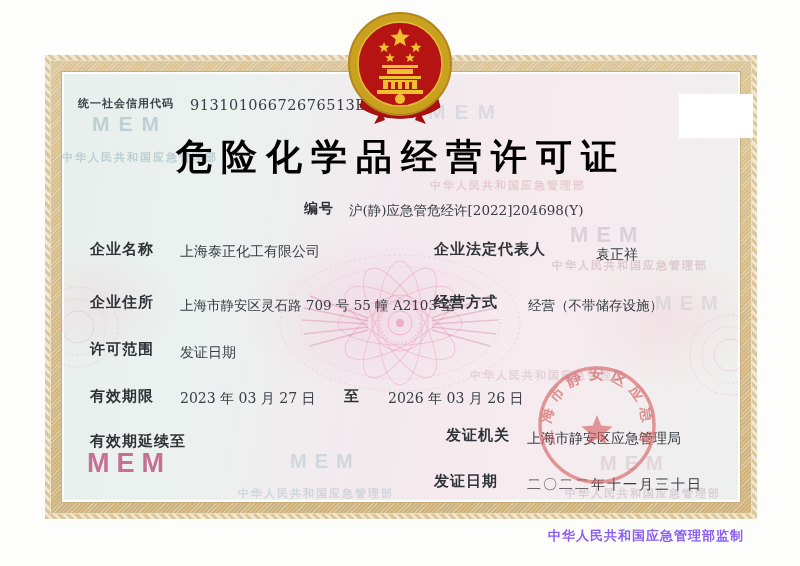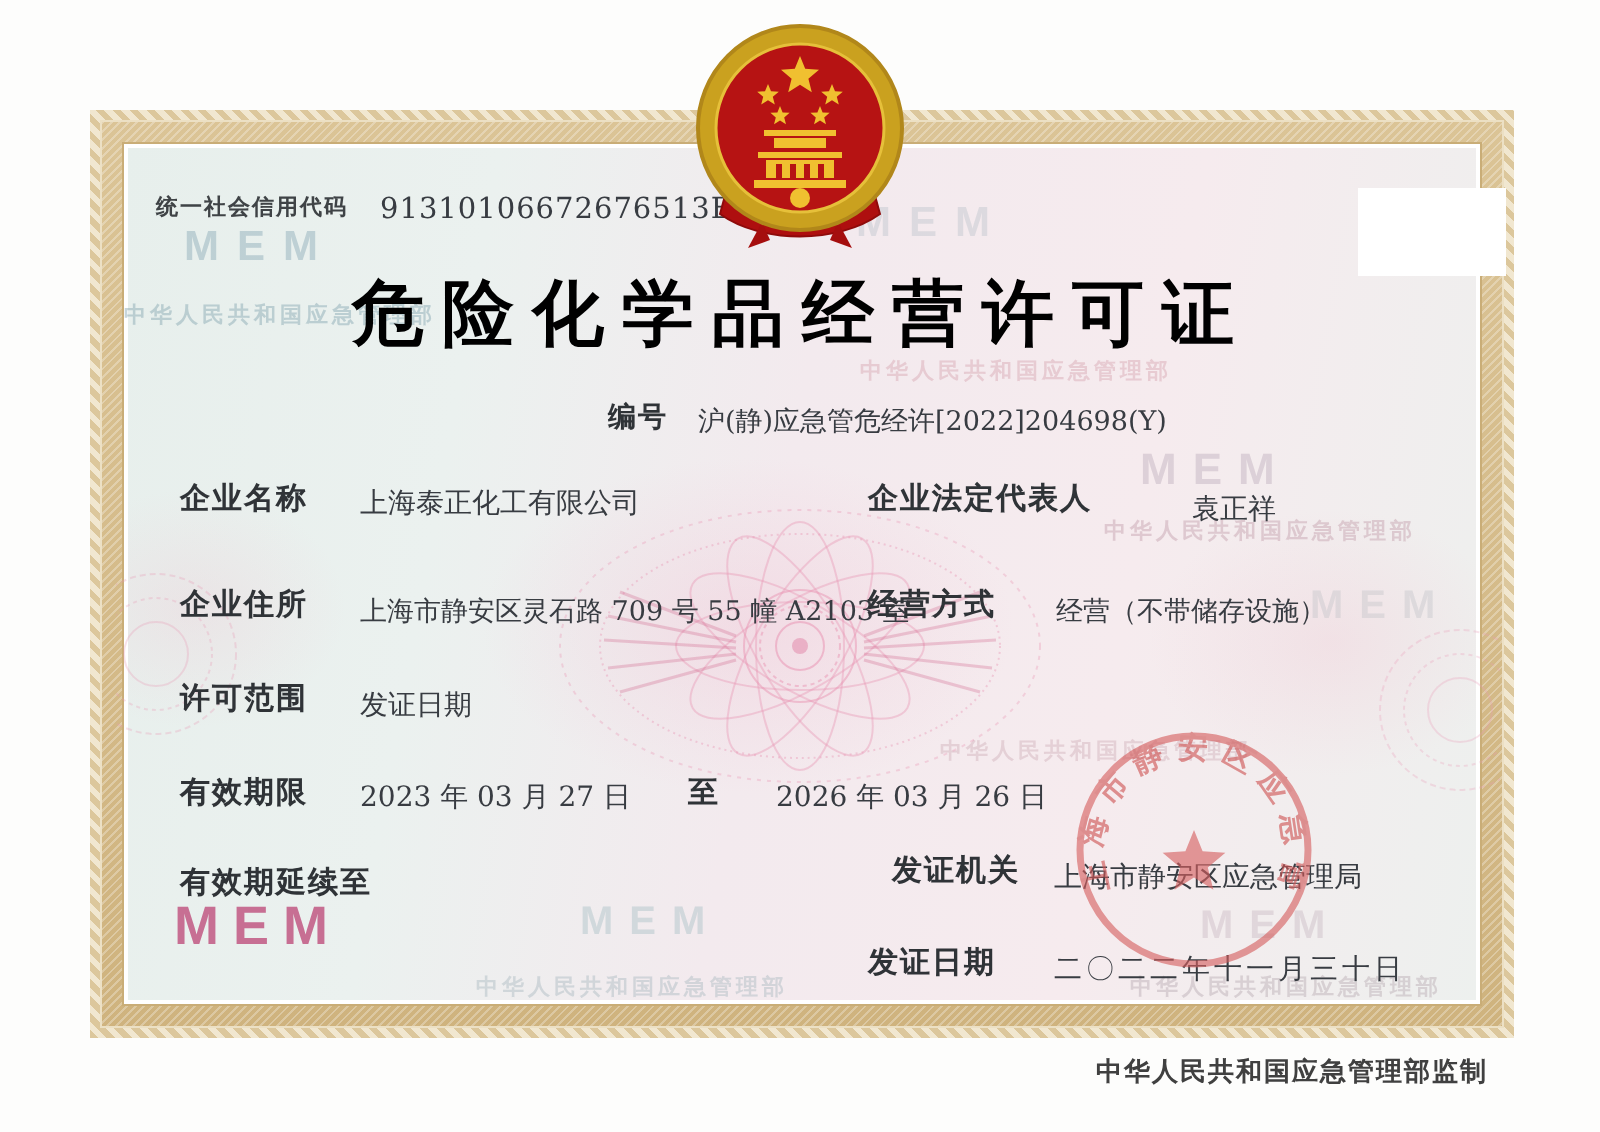--- a/index.html
+++ b/index.html
@@ -26,21 +26,21 @@
 
   
   .layer{position:absolute;inset:0;pointer-events:none;}
   .wm{position:absolute;font-weight:700;white-space:nowrap;z-index:1;}
   .txt{position:absolute;white-space:nowrap;z-index:3;}
   .lbl{font-weight:700;color:#2f3337;font-size:15px;letter-spacing:1px;
        font-family:"Liberation Sans",sans-serif;}
   .val{color:#383c42;font-size:14px;font-family:"DejaVu Serif","Liberation Serif",serif;}
   .title{font-family:"DejaVu Serif","Liberation Serif",serif;font-weight:700;
          text-align:center;z-index:3;}
-  .footer{font-weight:700;font-size:13px;color:#404040;letter-spacing:1px;z-index:3;margin-left:28px;}
+  .footer{font-weight:700;font-size:13px;color:#8b5cf6;letter-spacing:1px;z-index:3;margin-left:28px;}
   .mem-big{font-weight:700;z-index:3;}
   .patch{position:absolute;background:#ffffff;z-index:5;}
   svg{display:block;}
 </style>
 </head>
 <body>
 
 <div class="page">
 
   <div class="frame">

